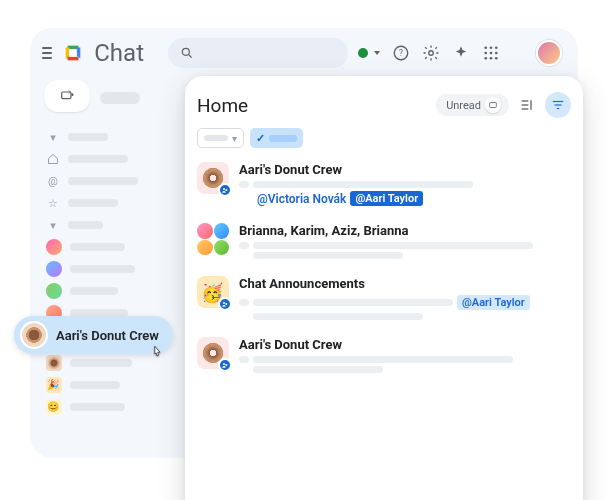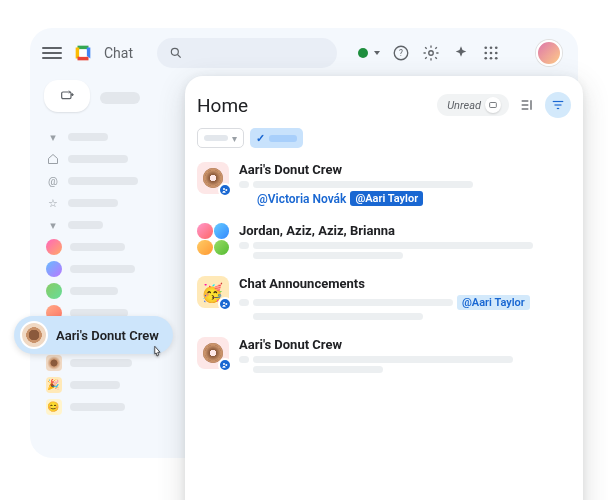--- a/index.html
+++ b/index.html
@@ -5,21 +5,21 @@
   * { box-sizing: border-box; margin: 0; padding: 0; }
   body { font-family: 'Google Sans', Roboto, Arial, sans-serif; background: #fff; width: 608px; height: 500px; overflow: hidden; position: relative; }
 
   .app-window { position: absolute; left: 30px; top: 28px; width: 548px; height: 430px; background: #f4f8fd; border-radius: 22px; }
 
   .top-bar { display: flex; align-items: center; padding: 10px 16px 6px 12px; gap: 10px; }
   .hamburger { width: 20px; height: 20px; display: flex; flex-direction: column; justify-content: center; gap: 3px; cursor: pointer; }
   .hamburger span { height: 2px; background: #5f6368; border-radius: 1px; }
   .chat-logo { width: 22px; height: 22px; position: relative; }
   .chat-logo svg { width: 22px; height: 22px; }
-  .brand-label { font-size: 14px; color: #5f6368; font-weight: 400; }
+  .brand-label { font-size: 24px; color: #5f6368; font-weight: 400; }
   .search-pill { flex: 0 0 180px; margin-left: 14px; height: 30px; background: #e9eef6; border-radius: 15px; display: flex; align-items: center; padding: 0 12px; }
   .search-icon-s { width: 14px; height: 14px; }
   .top-right { margin-left: auto; display: flex; align-items: center; gap: 12px; }
   .status-dot { width: 10px; height: 10px; background: #1e8e3e; border-radius: 50%; }
   .chev { width: 0; height: 0; border-left: 3px solid transparent; border-right: 3px solid transparent; border-top: 4px solid #5f6368; margin-left: -6px; }
   .top-icon { width: 18px; height: 18px; color: #5f6368; }
   .avatar-small { width: 26px; height: 26px; border-radius: 50%; background: linear-gradient(135deg,#d7a,#fc8); border: 2px solid #fff; box-shadow: 0 0 0 1px #e0e0e0; }
 
   .sidebar { position: absolute; left: 12px; top: 52px; width: 150px; }
   .compose-btn { width: 46px; height: 32px; background: #fff; border-radius: 14px; display: flex; align-items: center; justify-content: center; box-shadow: 0 1px 2px rgba(0,0,0,0.1); margin-bottom: 4px; margin-left: 2px; }
@@ -31,21 +31,21 @@
   .side-av { width: 16px; height: 16px; border-radius: 50%; }
 
   .hover-chip { position: absolute; left: 14px; top: 316px; background: #cde5fb; border-radius: 20px; height: 38px; display: flex; align-items: center; padding: 0 14px 0 6px; gap: 8px; box-shadow: 0 2px 6px rgba(0,0,0,0.12); z-index: 20; }
   .hover-chip .av { width: 28px; height: 28px; border-radius: 50%; background: radial-gradient(circle at 50% 50%, #8b5a3c 30%, #c9926a 32%, #c9926a 45%, #f0d9c4 47%); border: 2px solid #fff; }
   .hover-chip span { font-size: 13px; font-weight: 600; color: #202124; }
   .cursor-hand { position: absolute; left: 148px; top: 344px; font-size: 16px; z-index: 21; filter: drop-shadow(0 1px 1px rgba(0,0,0,0.3)); }
 
   .main-panel { position: absolute; left: 185px; top: 76px; width: 398px; height: 500px; background: #fff; border-radius: 18px; box-shadow: 0 8px 28px rgba(60,64,67,0.18), 0 2px 8px rgba(60,64,67,0.1); padding: 16px 12px; z-index: 10; }
   .panel-head { display: flex; align-items: center; margin-bottom: 10px; }
   .panel-title { font-size: 19px; font-weight: 400; color: #202124; }
-  .head-right { margin-left: auto; display: flex; align-items: center; gap: 10px; font-style: italic; }
+  .head-right { margin-left: auto; display: flex; align-items: center; gap: 10px; }
   .unread-pill { display: flex; align-items: center; gap: 4px; font-size: 11px; color: #5f6368; background: #f1f3f4; padding: 3px 8px 3px 10px; border-radius: 12px; }
   .unread-pill .ci { width: 16px; height: 16px; background: #fff; border-radius: 50%; display: flex; align-items: center; justify-content: center; box-shadow: 0 1px 2px rgba(0,0,0,0.15); }
   .sort-icon { width: 16px; height: 16px; color: #5f6368; }
   .filter-pill { width: 26px; height: 26px; background: #d3e9fb; border-radius: 50%; display: flex; align-items: center; justify-content: center; color: #1967d2; }
 
   .filter-row { display: flex; align-items: center; gap: 6px; margin-bottom: 14px; }
   .filter-drop { height: 20px; border: 1px solid #dadce0; border-radius: 5px; display: flex; align-items: center; padding: 0 6px; gap: 4px; font-size: 10px; color: #9aa0a6; }
   .filter-drop .ph { width: 24px; height: 6px; background: #e3e7ec; border-radius: 3px; }
   .filter-chip { height: 20px; background: #c8e2fc; border-radius: 5px; display: flex; align-items: center; padding: 0 6px; gap: 4px; color: #1967d2; font-size: 11px; }
   .filter-chip .ph { width: 28px; height: 7px; background: #a8cffb; border-radius: 3px; }
@@ -276,21 +276,21 @@
     <div class="conv-item">
       <div class="conv-avatar">
         <div class="group-av">
           <span style="background:linear-gradient(135deg,#f9c,#f66)"></span>
           <span style="background:linear-gradient(135deg,#6cf,#38f)"></span>
           <span style="background:linear-gradient(135deg,#fc6,#f93)"></span>
           <span style="background:linear-gradient(135deg,#9d6,#5b3)"></span>
         </div>
       </div>
       <div class="conv-body">
-        <div class="conv-title">Jordan, Aziz, Aziz, Brianna</div>
+        <div class="conv-title">Brianna, Karim, Aziz, Brianna</div>
         <div class="conv-line">
             <div class="ph-line" style="width:10px"></div>
             <div class="ph-line" style="width:280px"></div>
           </div>
         <div class="conv-line">
             <div class="ph-line" style="width:150px;margin-left:14px"></div>
           </div>
       </div>
     </div>
 

